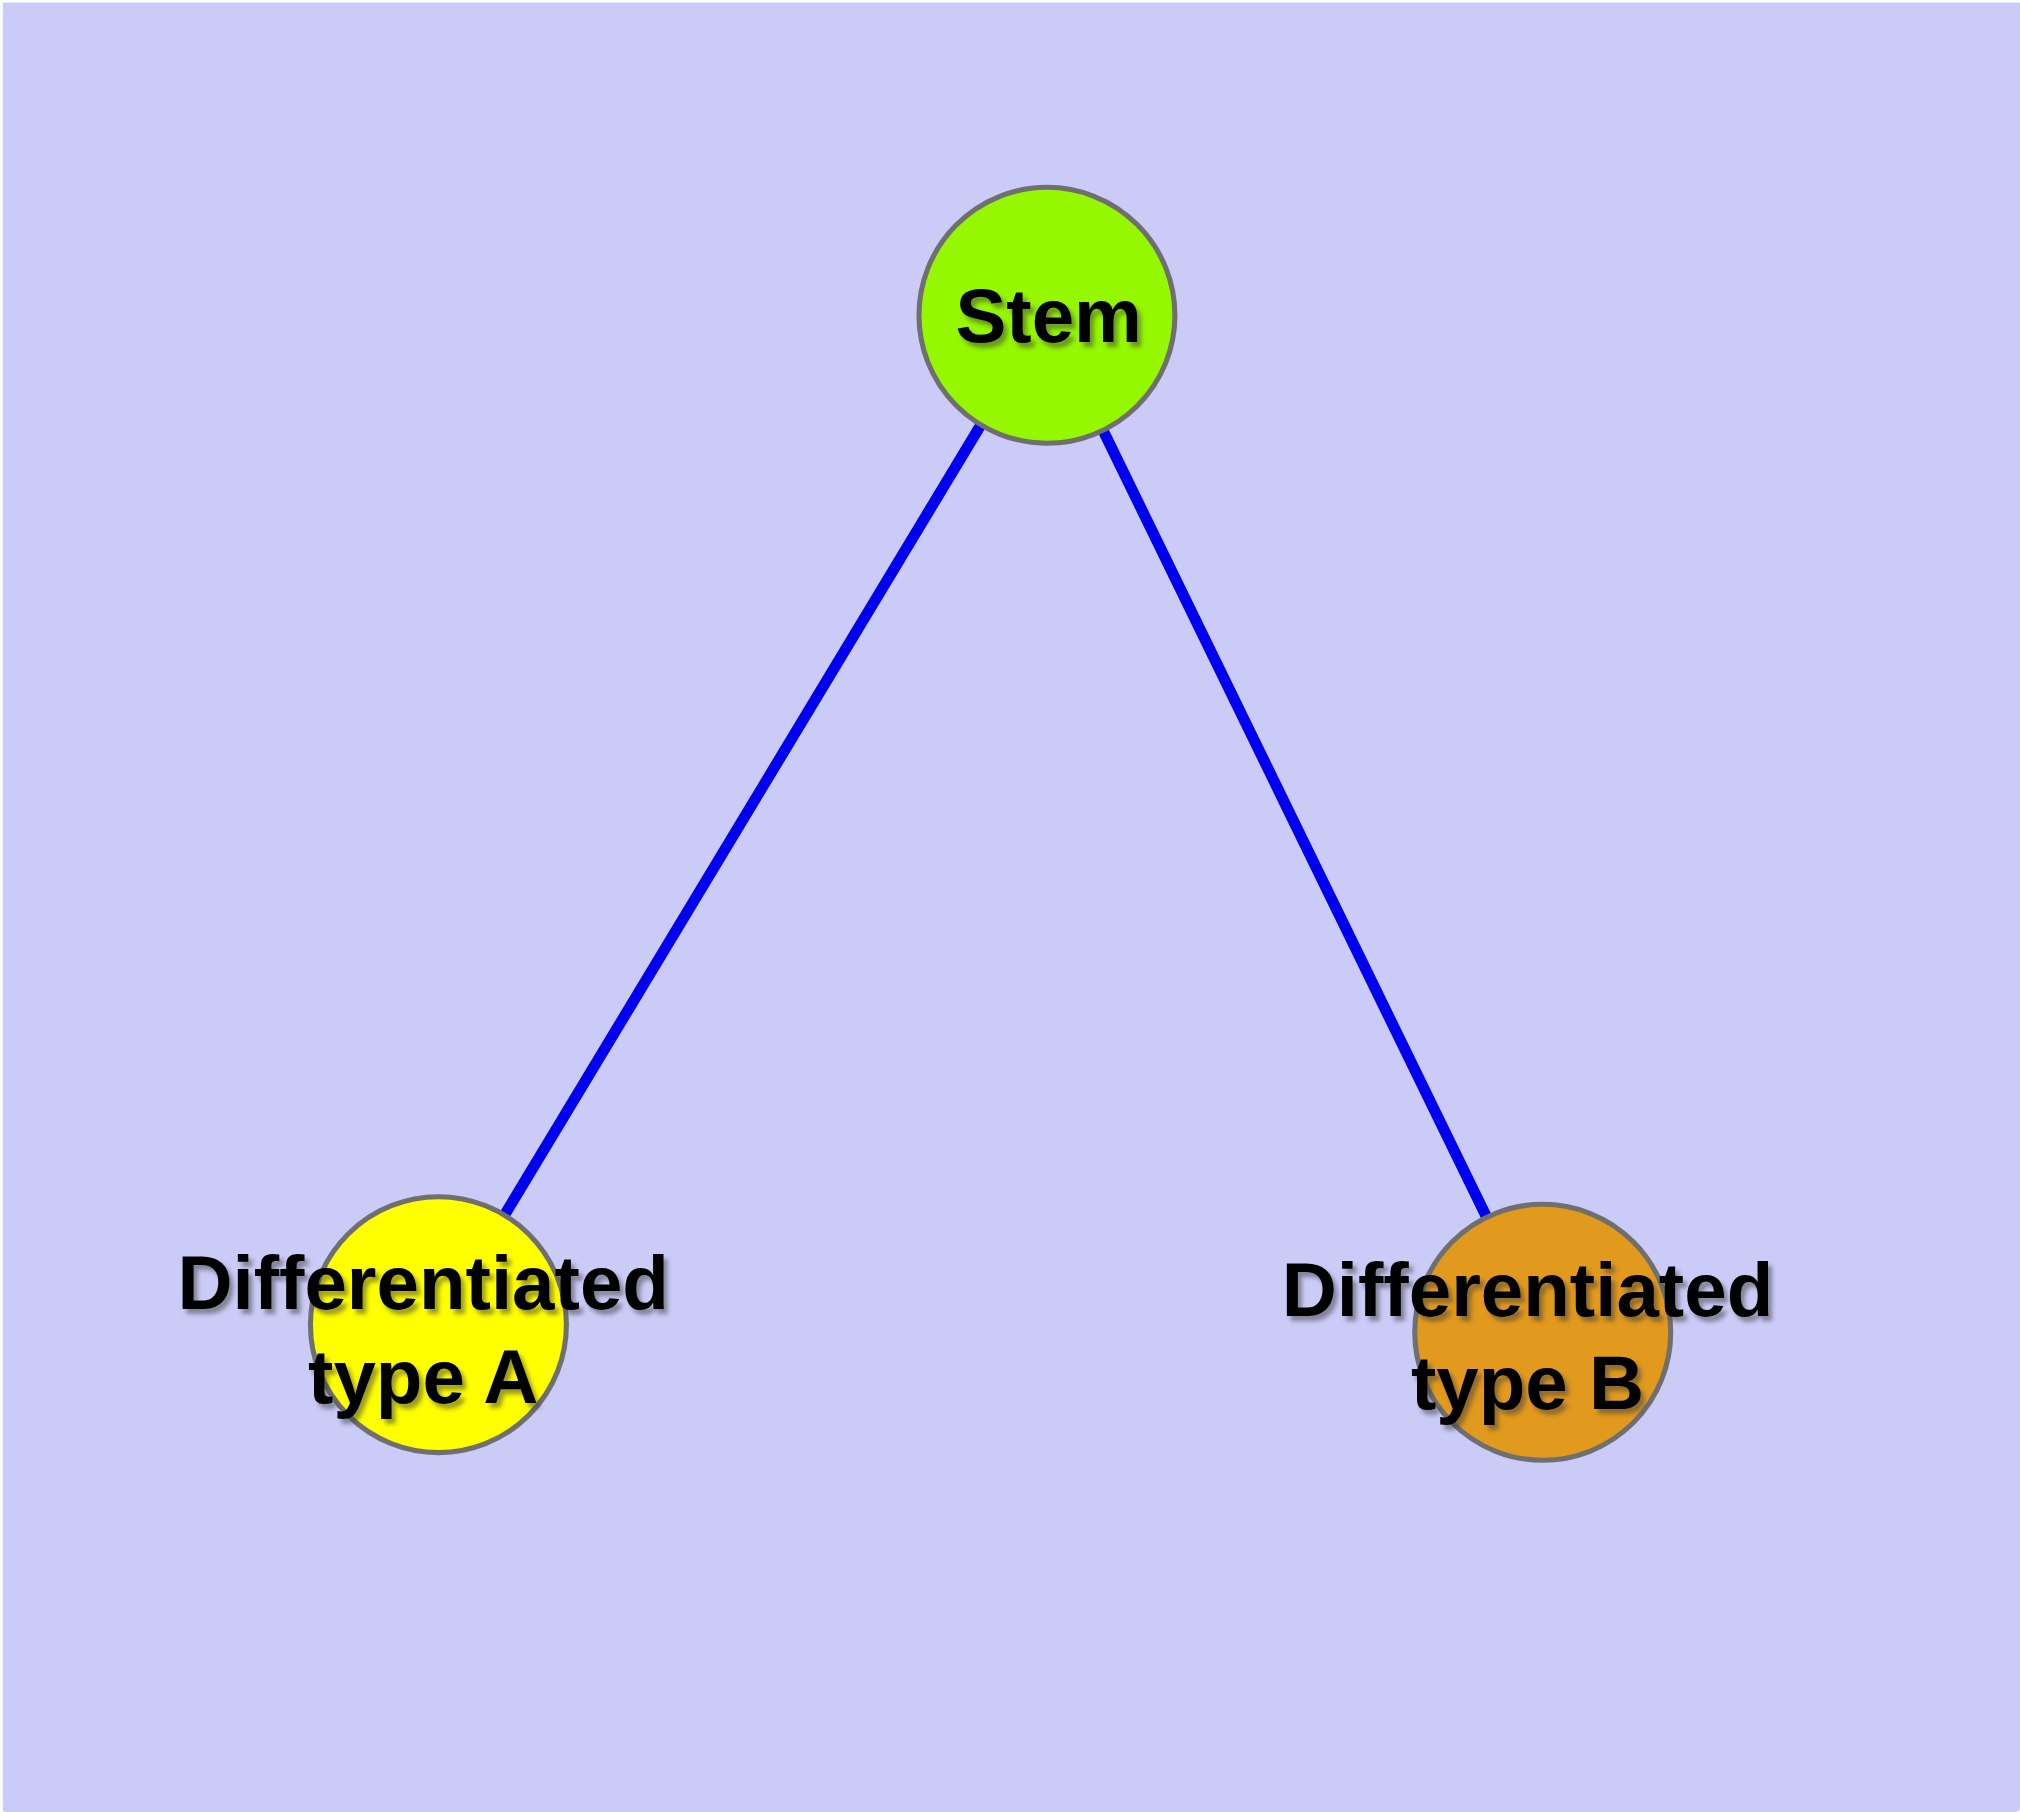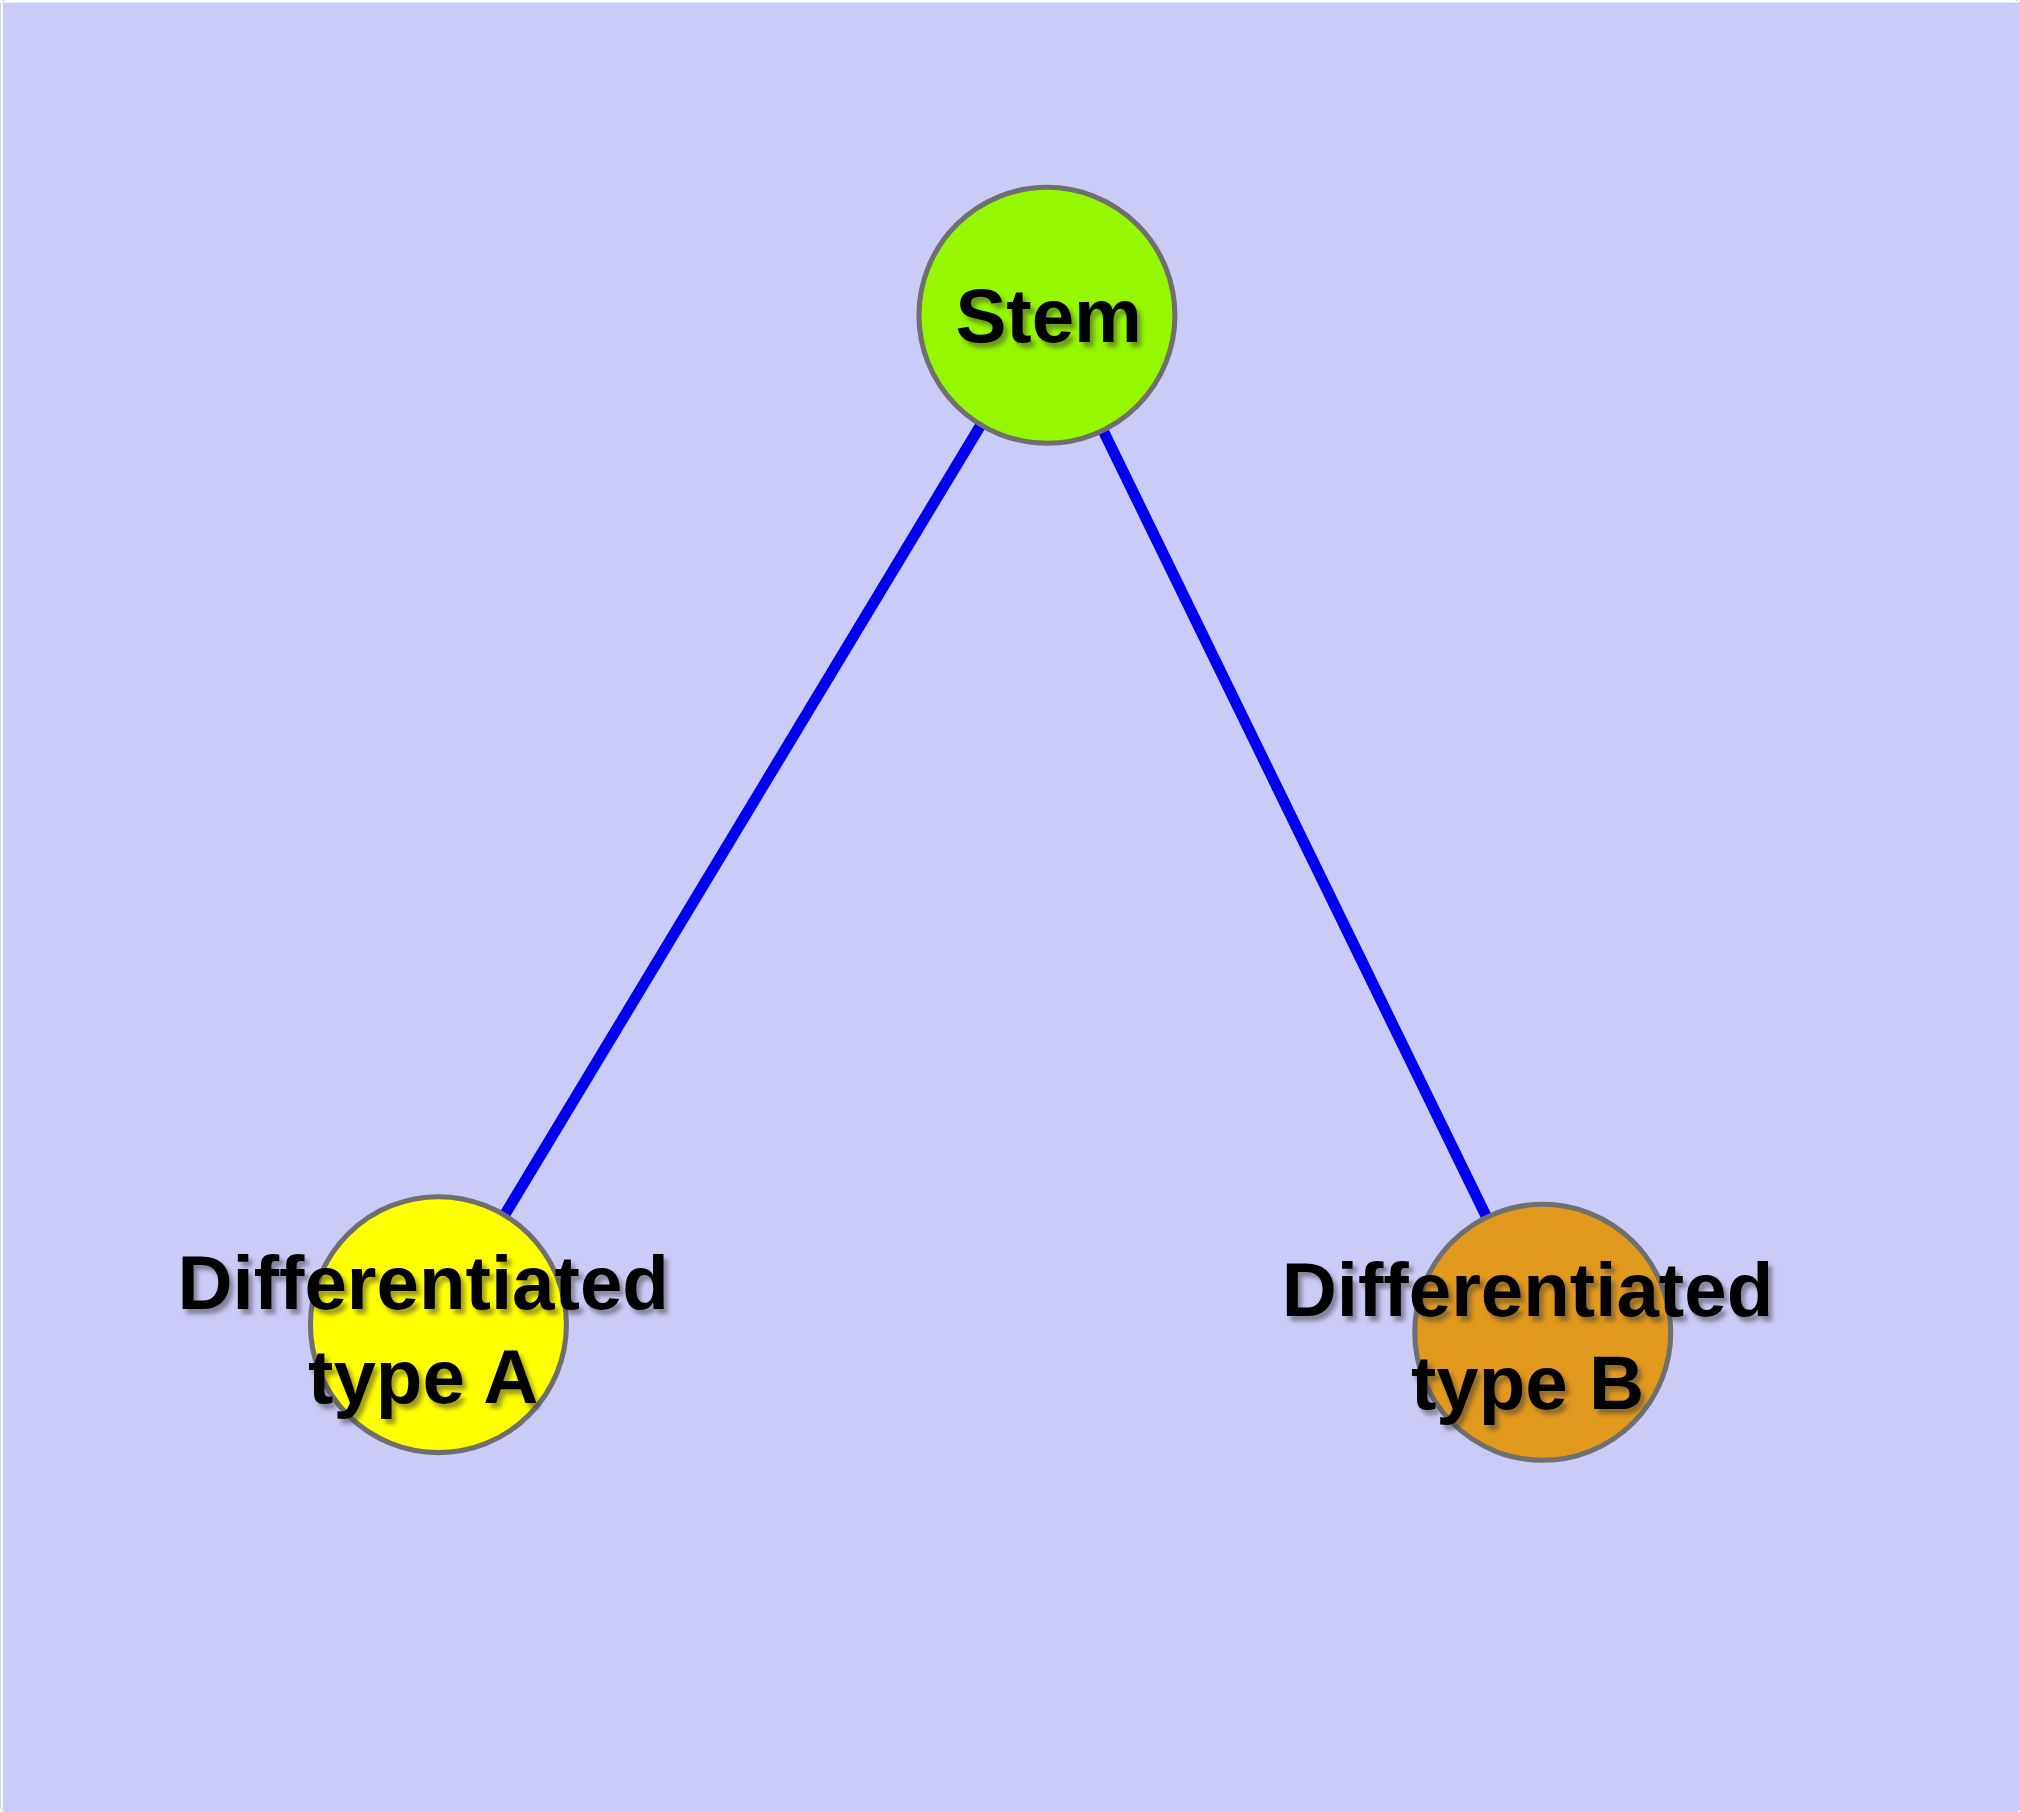--- a/index.html
+++ b/index.html
@@ -5,21 +5,21 @@
   html, body {
     margin: 0;
     padding: 0;
     background: #ffffff;
   }
   .stage {
     position: relative;
     width: 2021px;
     height: 1812px;
     overflow: hidden;
-    background: #15803d;
+    background: #e5e5e5;
     border-radius: 6px;
   }
   svg.graph {
     display: block;
     width: 2021px;
     height: 1812px;
   }
   .node-circle {
     stroke-width: 6px;
   }

